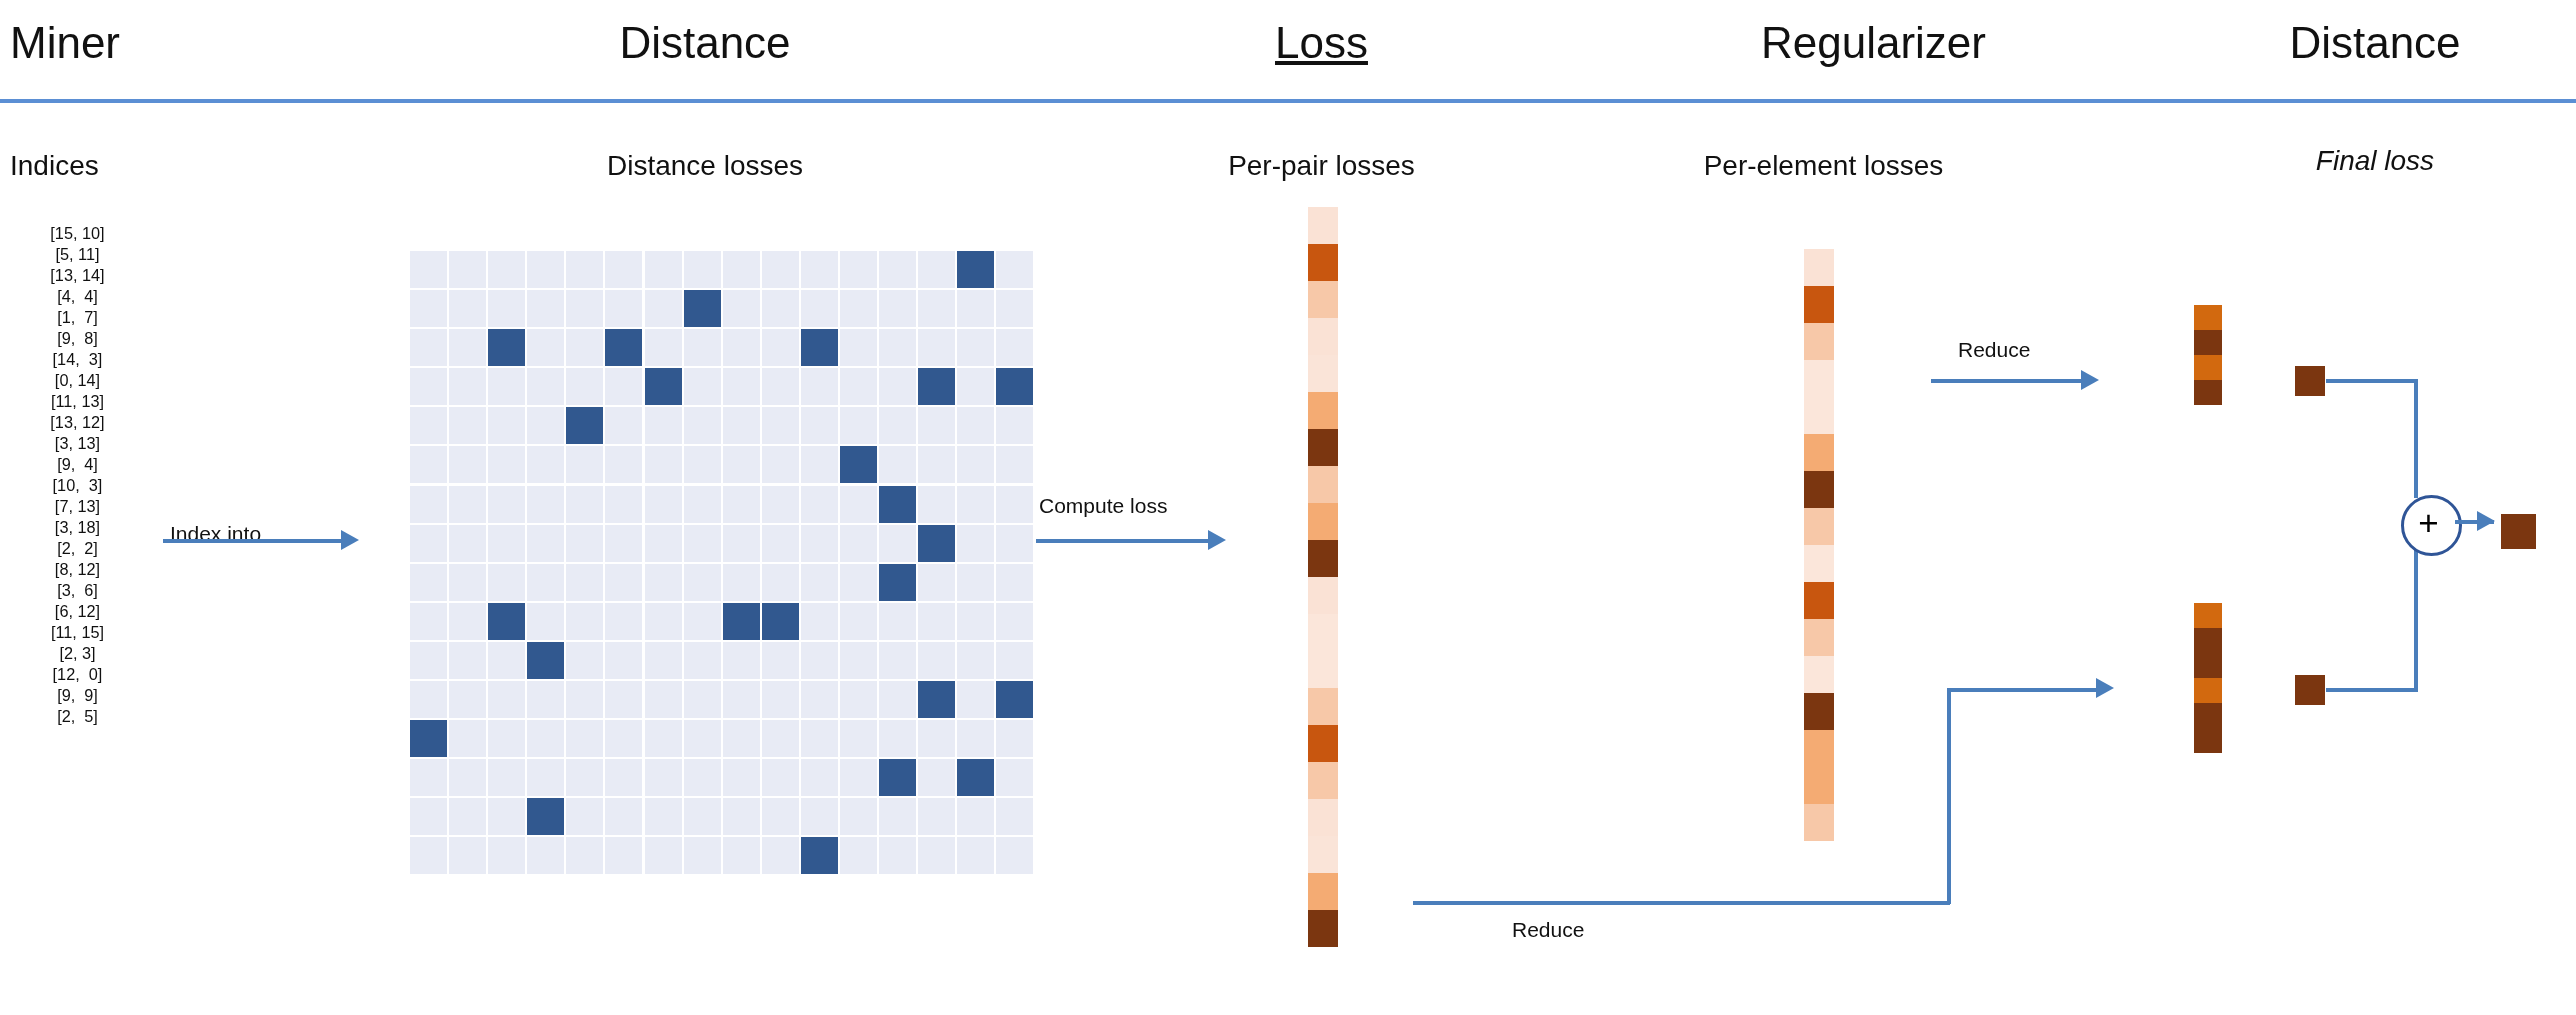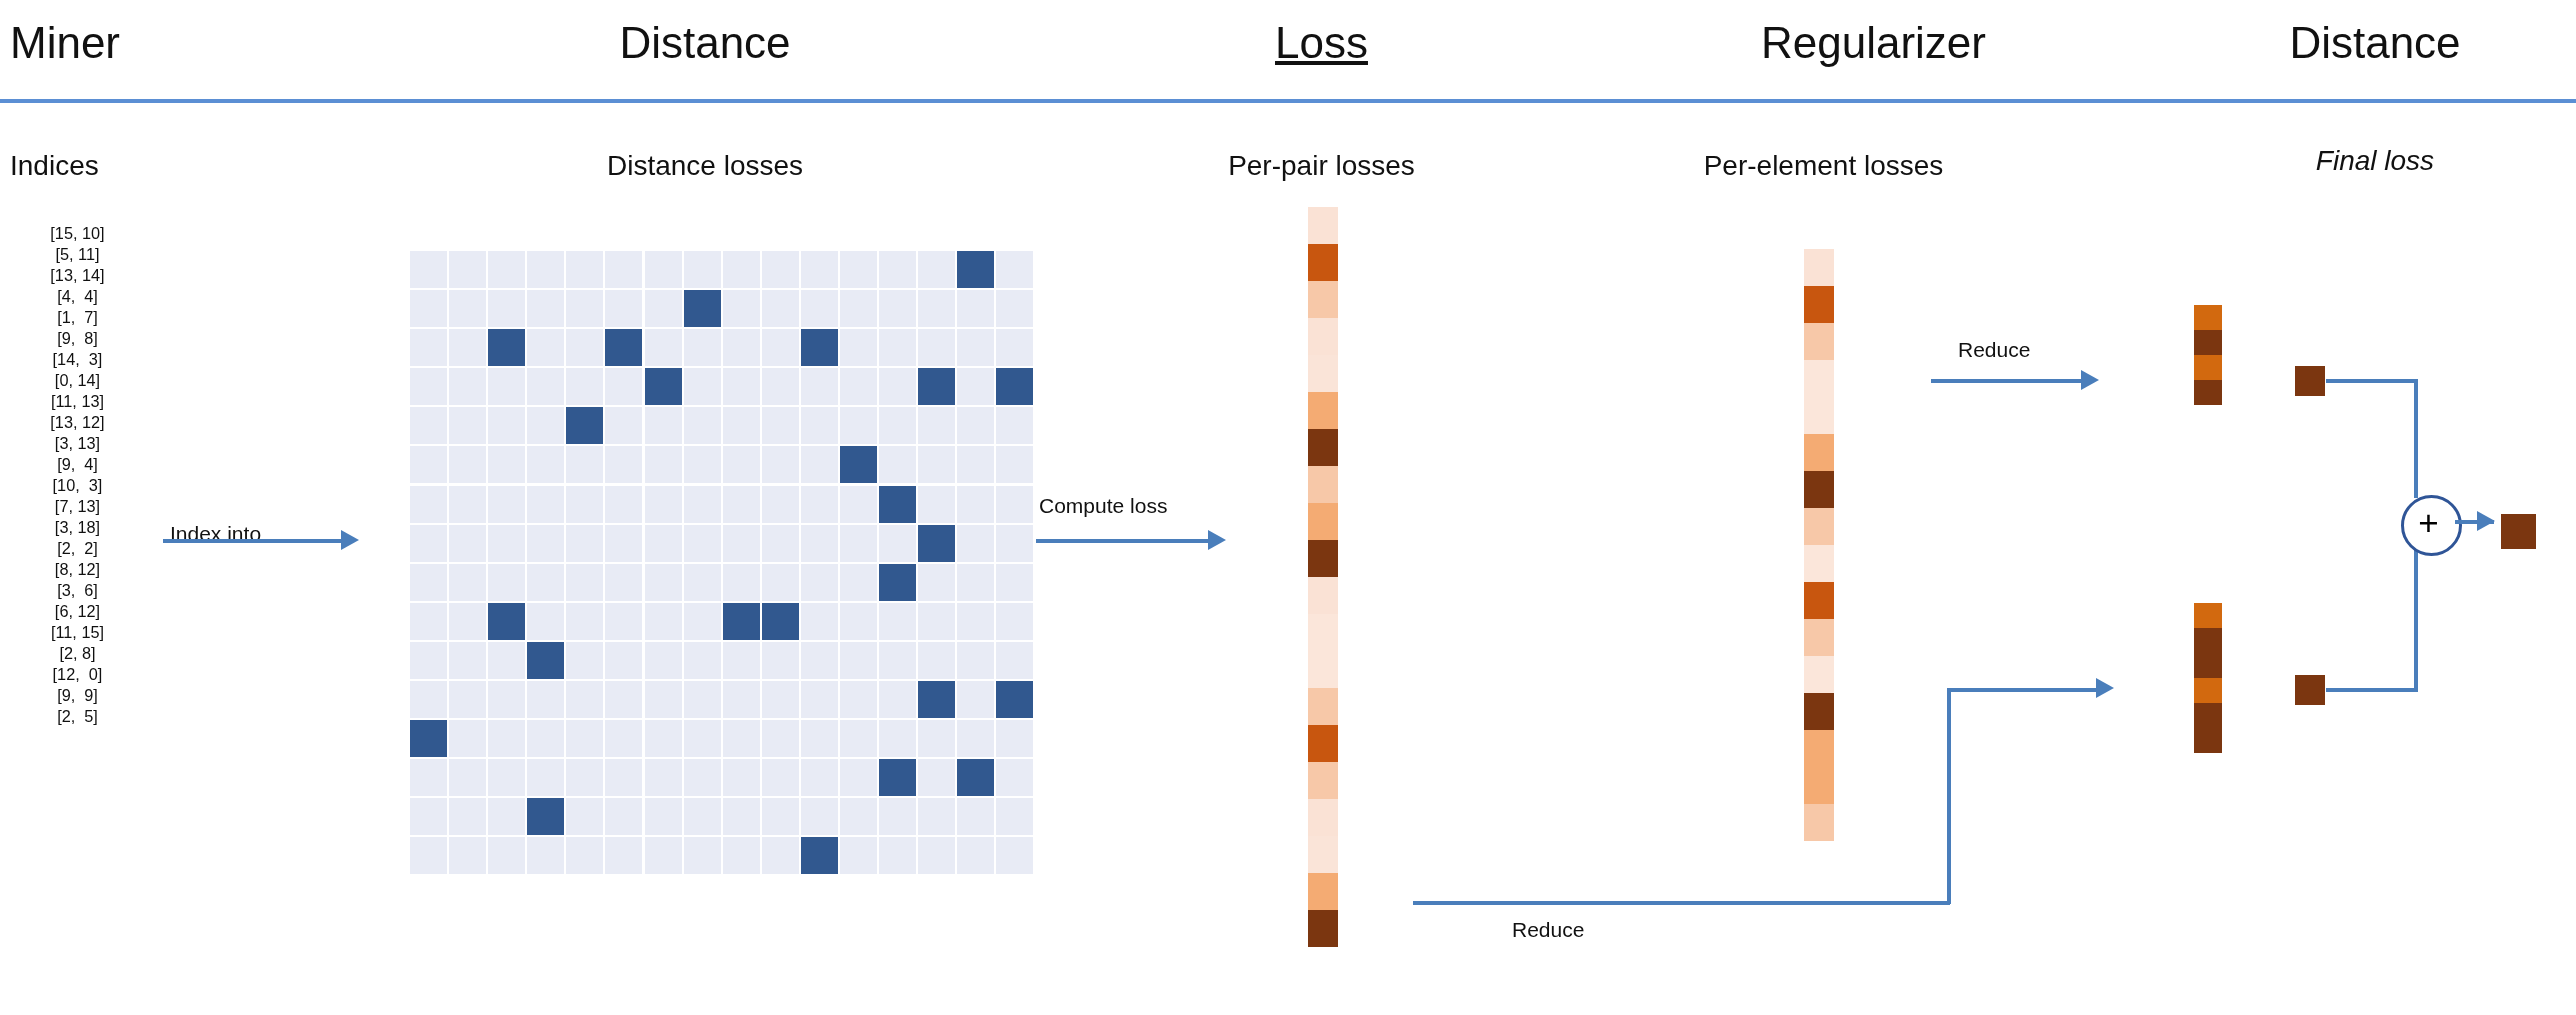--- a/index.html
+++ b/index.html
@@ -89,21 +89,21 @@
     <div class="index-row">[3, 13]</div>
     <div class="index-row">[9,  4]</div>
     <div class="index-row">[10,  3]</div>
     <div class="index-row">[7, 13]</div>
     <div class="index-row">[3, 18]</div>
     <div class="index-row">[2,  2]</div>
     <div class="index-row">[8, 12]</div>
     <div class="index-row">[3,  6]</div>
     <div class="index-row">[6, 12]</div>
     <div class="index-row">[11, 15]</div>
-    <div class="index-row">[2, 8]</div>
+    <div class="index-row">[2, 3]</div>
     <div class="index-row">[12,  0]</div>
     <div class="index-row">[9,  9]</div>
     <div class="index-row">[2,  5]</div>
   </div>
 
 <div class="abs arrow-label" style="left:170px;top:495px;margin-top:28px;">Index into</div>
 <div class="abs aline" style="left:163px;top:539px;width:180px;"></div>
 <div class="abs ahead" style="left:341px;top:530px;"></div>
 
 <div class="abs" id="distance-matrix">

